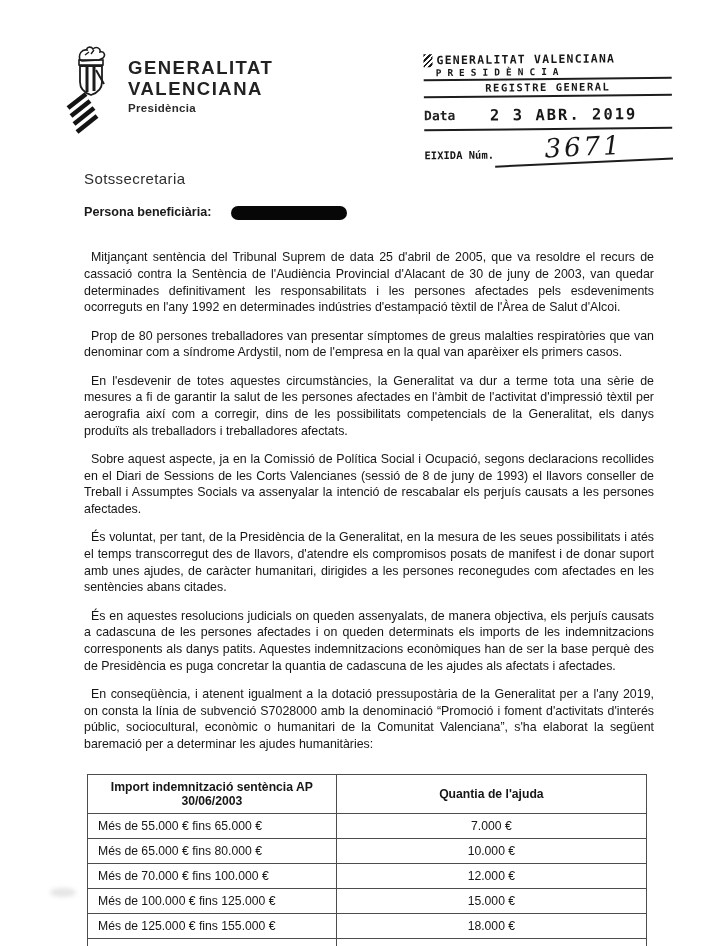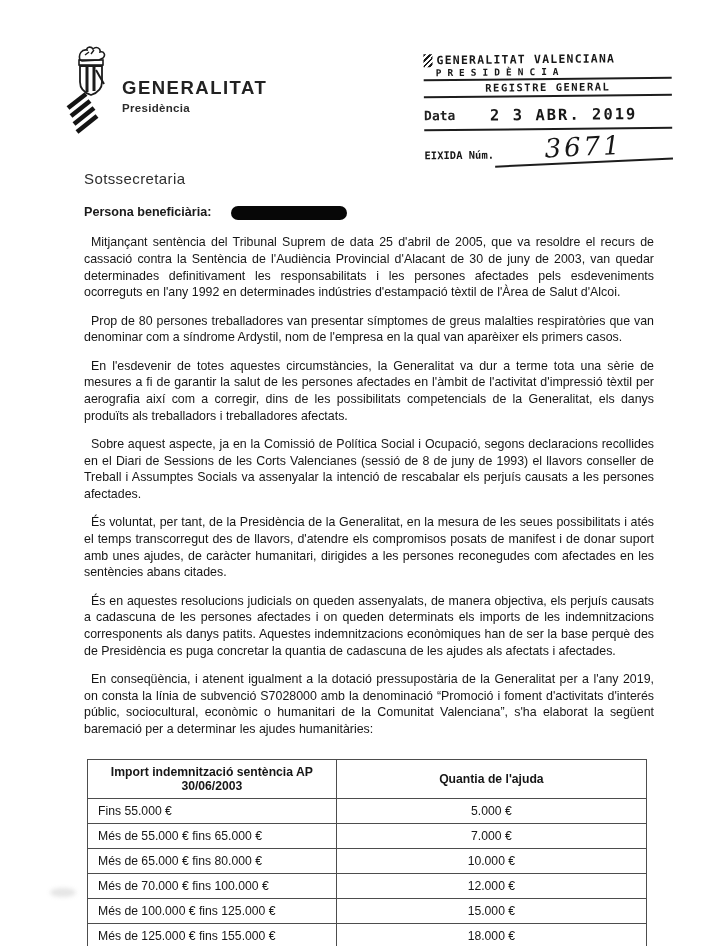--- a/index.html
+++ b/index.html
@@ -10,21 +10,21 @@
     font-family: "Liberation Sans", sans-serif;
     color: #1a1a1a;
     overflow: hidden;
     position: relative;
   }
   .page { padding: 46px 70px 0 84px; }
 
   
   .header-row { display: flex; justify-content: space-between; align-items: flex-start; }
 
-  .logo-block { display: flex; align-items: center; gap: 4px; margin-left: -18px; }
+  .logo-block { display: flex; align-items: flex-start; gap: 10px; margin-left: -18px; }
   .logo-emblem svg { display: block; }
   .logo-text { padding-top: 12px; }
   .logo-name { font-size: 18.5px; font-weight: 600; letter-spacing: 1.5px; color: #222; line-height: 1.12; }
   .logo-dept { font-size: 11.5px; color: #2c2c2c; margin-top: 3px; font-weight: 600; letter-spacing: 0.3px; }
 
   
   .stamp {
     width: 248px; margin-top: 6px; margin-right: -18px;
     transform: rotate(-0.6deg);
     color: #171717;
@@ -52,21 +52,21 @@
 
   
   .sender { font-size: 15px; color: #2e2e2e; margin-top: 6px; letter-spacing: 0.4px; }
 
   .subject-block { margin-top: 17px; font-weight: bold; font-size: 12.6px; line-height: 1.38; }
   .subject-line2 { display: flex; align-items: center; gap: 20px; }
 
   .redact { display: inline-block; height: 14px; background: #070707; border-radius: 8px; vertical-align: middle; }
   .redact.r-beneficiary { width: 116px; }
 
-  .body-text { margin-top: 13px; }
+  .body-text { margin-top: 28px; }
   .body-text p {
     font-size: 12.4px; line-height: 16.7px; text-align: justify;
     text-indent: 7px; margin-bottom: 11.5px; color: #161616;
   }
 
   
   table.bar-table {
     border-collapse: collapse; width: 560px; margin: 21px 0 21px 3px;
     font-size: 12.2px; color: #161616;
   }
@@ -101,20 +101,21 @@
           <g stroke="#141414" stroke-width="4.6">
             <path d="M2 62 L20 48"></path>
             <path d="M5 70 L24 55"></path>
             <path d="M8 78 L28 62"></path>
             <path d="M11 86 L31 70"></path>
           </g>
         </svg>
       </span>
       <span class="logo-text">
         <div class="logo-name">GENERALITAT</div>
+        <div class="logo-name">VALENCIANA</div>
         <div class="logo-dept">Presidència</div>
       </span>
     </div>
 
     <div class="stamp">
       <div class="stamp-org">
         <span class="stamp-emblem"></span>
         <span>GENERALITAT VALENCIANA</span>
       </div>
       <div class="stamp-dept">PRESIDÈNCIA</div>
@@ -155,24 +156,20 @@
         <col class="c2">
       </colgroup>
     <thead>
       <tr>
         <th>Import indemnització sentència AP 30/06/2003</th>
         <th>Quantia de l'ajuda</th>
       </tr>
     </thead>
     <tbody>
       <tr>
-        <td>Fins 55.000 €</td>
-        <td class="col-amount">5.000 €</td>
-      </tr>
-      <tr>
         <td>Més de 55.000 € fins 65.000 €</td>
         <td class="col-amount">7.000 €</td>
       </tr>
       <tr>
         <td>Més de 65.000 € fins 80.000 €</td>
         <td class="col-amount">10.000 €</td>
       </tr>
       <tr>
         <td>Més de 70.000 € fins 100.000 €</td>
         <td class="col-amount">12.000 €</td>

